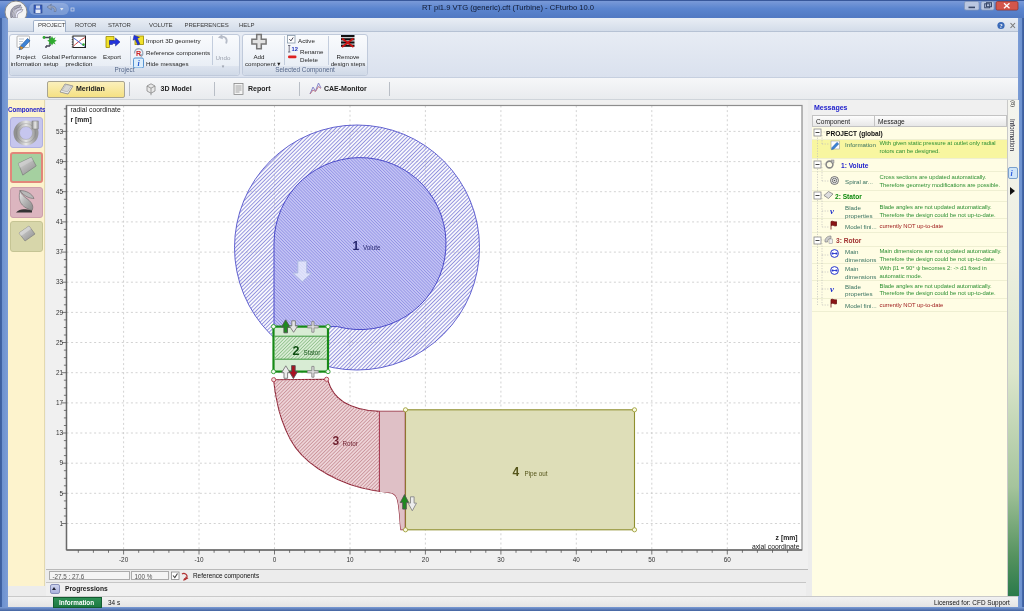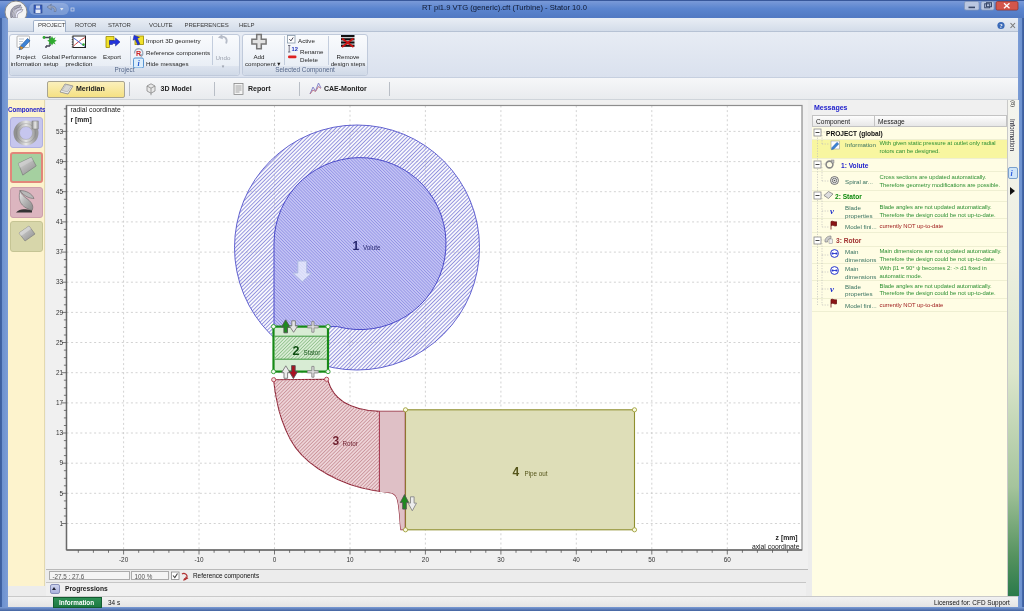--- a/index.html
+++ b/index.html
@@ -51,21 +51,21 @@
   .txt{position:absolute;white-space:nowrap;}
 </style>
 </head>
 <body>
 <div class="win">
 
   <div class="abs titlebar"></div>
   <div class="abs bord-l"></div>
   <div class="abs bord-r"></div>
   <div class="abs bord-b"></div>
-  <div class="abs title-txt txt">RT pi1.9 VTG (generic).cft (Turbine) - Stator 10.0</div>
+  <div class="abs title-txt txt">RT pi1.9 VTG (generic).cft (Turbine) - CFturbo 10.0</div>
 
   <svg class="abs" style="left:962px;top:1px;width:60px;height:11px" viewBox="0 0 60 11">
     <rect x="2.5" y="0.5" width="14.5" height="8.6" rx="1.5" fill="#b9c6e0" stroke="#8194b5" stroke-width="0.7"></rect>
     <rect x="6.5" y="5.6" width="6.5" height="1.6" fill="#38486a"></rect>
     <rect x="19" y="0.5" width="13" height="8.6" rx="1.5" fill="#b9c6e0" stroke="#8194b5" stroke-width="0.7"></rect>
     <rect x="22.7" y="2.8" width="5" height="4" fill="none" stroke="#38486a" stroke-width="1"></rect>
     <rect x="24.5" y="1.7" width="5" height="4" fill="none" stroke="#38486a" stroke-width="1"></rect>
     <rect x="34" y="0.5" width="22" height="8.6" rx="1.5" fill="#d4564b" stroke="#942f27" stroke-width="0.7"></rect>
     <path d="M42 2.2 L47.5 7.2 M47.5 2.2 L42 7.2" stroke="#fff" stroke-width="1.3"></path>
   </svg>

